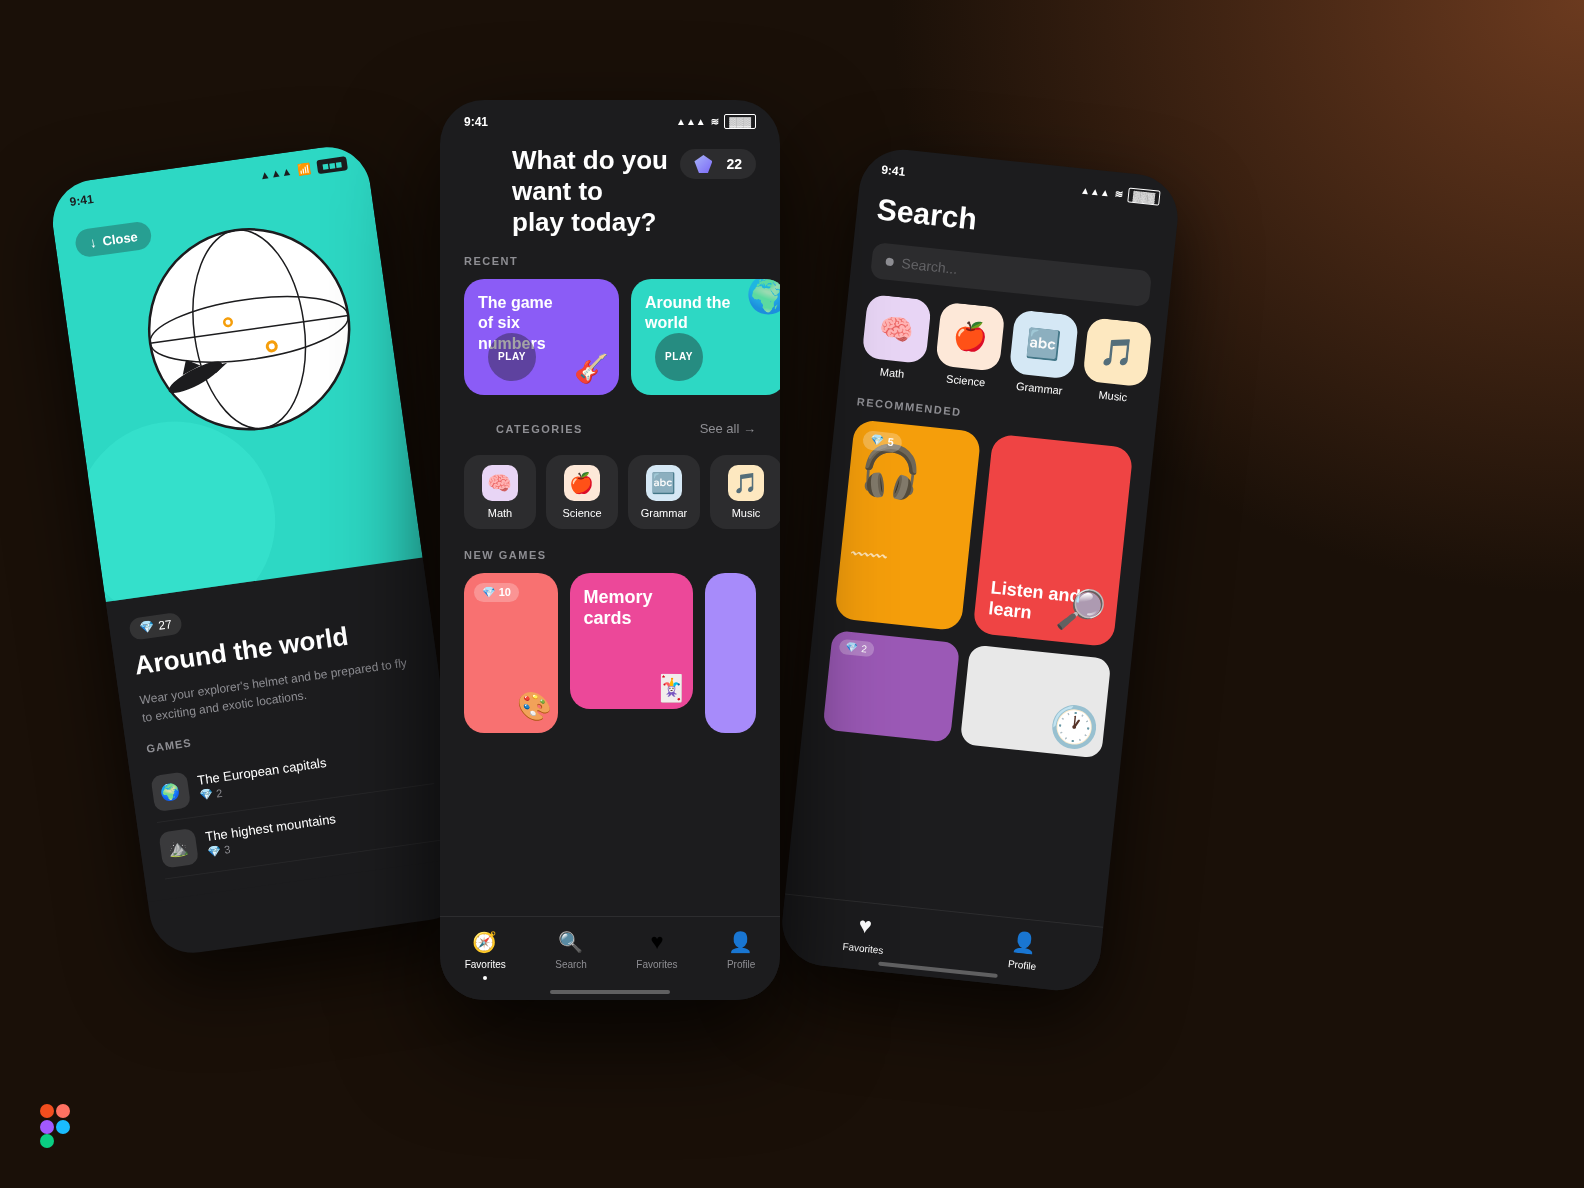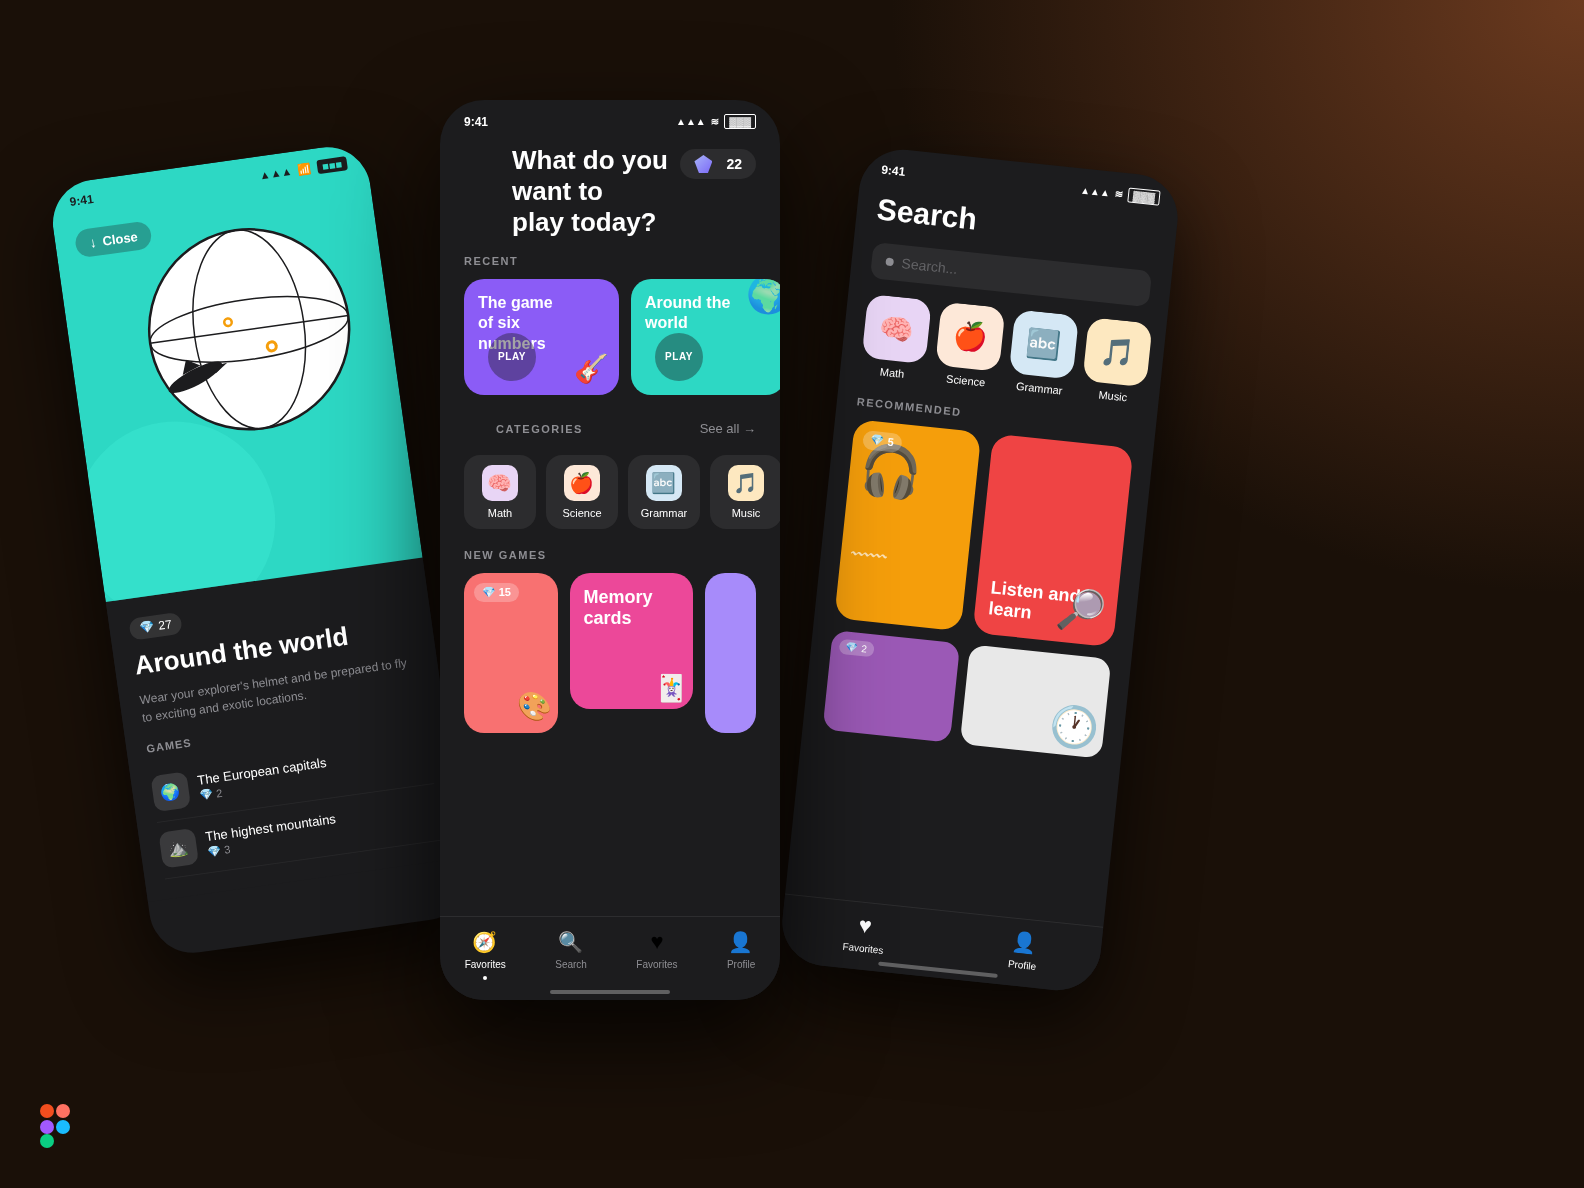--- a/index.html
+++ b/index.html
@@ -614,21 +614,21 @@
     <div class="category-chip">
       <div class="category-chip-icon" style="background:#fde8c0;">🎵</div>
       <span class="category-chip-label">Music</span>
     </div>
   </div>
 
   <div class="new-games-section">
     <div class="section-label" style="padding:0;">NEW GAMES</div>
     <div class="new-games-cards">
       <div class="new-game-card salmon" style="width:110px;height:160px;">
-        <div class="card-cost">💎 15</div>
+        <div class="card-cost">💎 10</div>
         <div style="position:absolute;bottom:10px;right:5px;font-size:28px;">🎨</div>
       </div>
       <div class="new-game-card pink" style="width:145px;height:136px;">
         <div class="new-game-card-title">Memory<br>cards</div>
         <div style="position:absolute;bottom:5px;right:5px;font-size:26px;">🃏</div>
       </div>
       <div class="new-game-card" style="width:60px;height:160px;background:#a78bfa;"></div>
     </div>
   </div>
 

